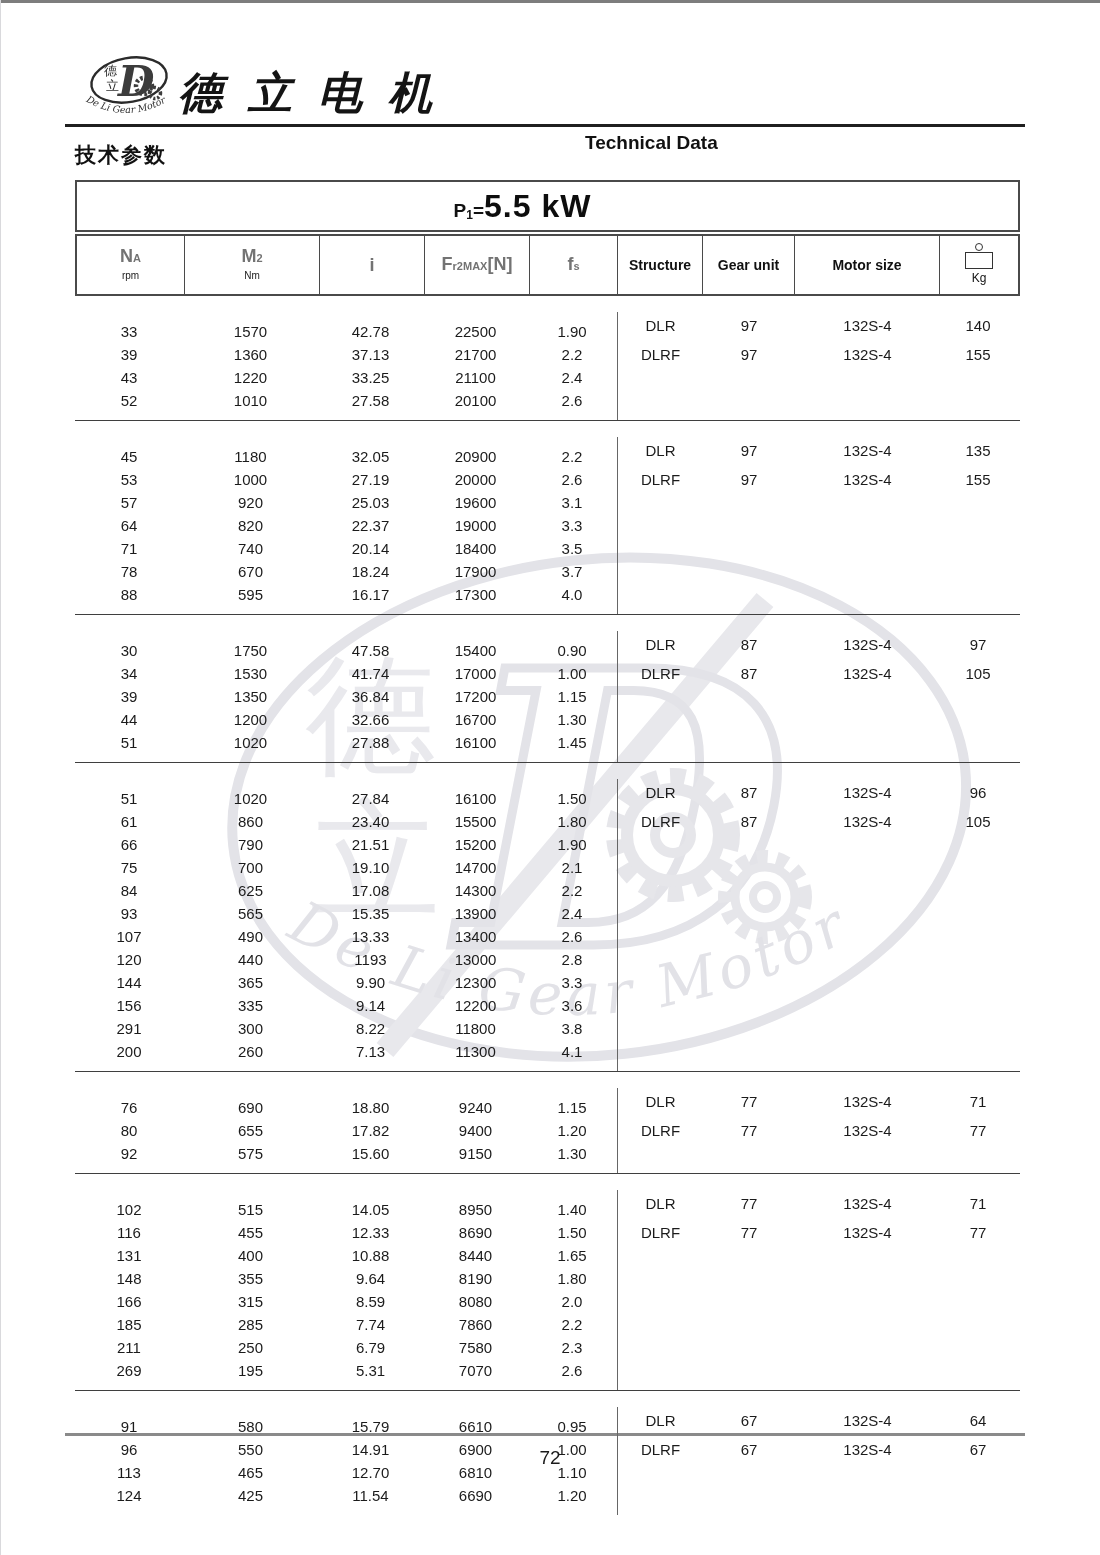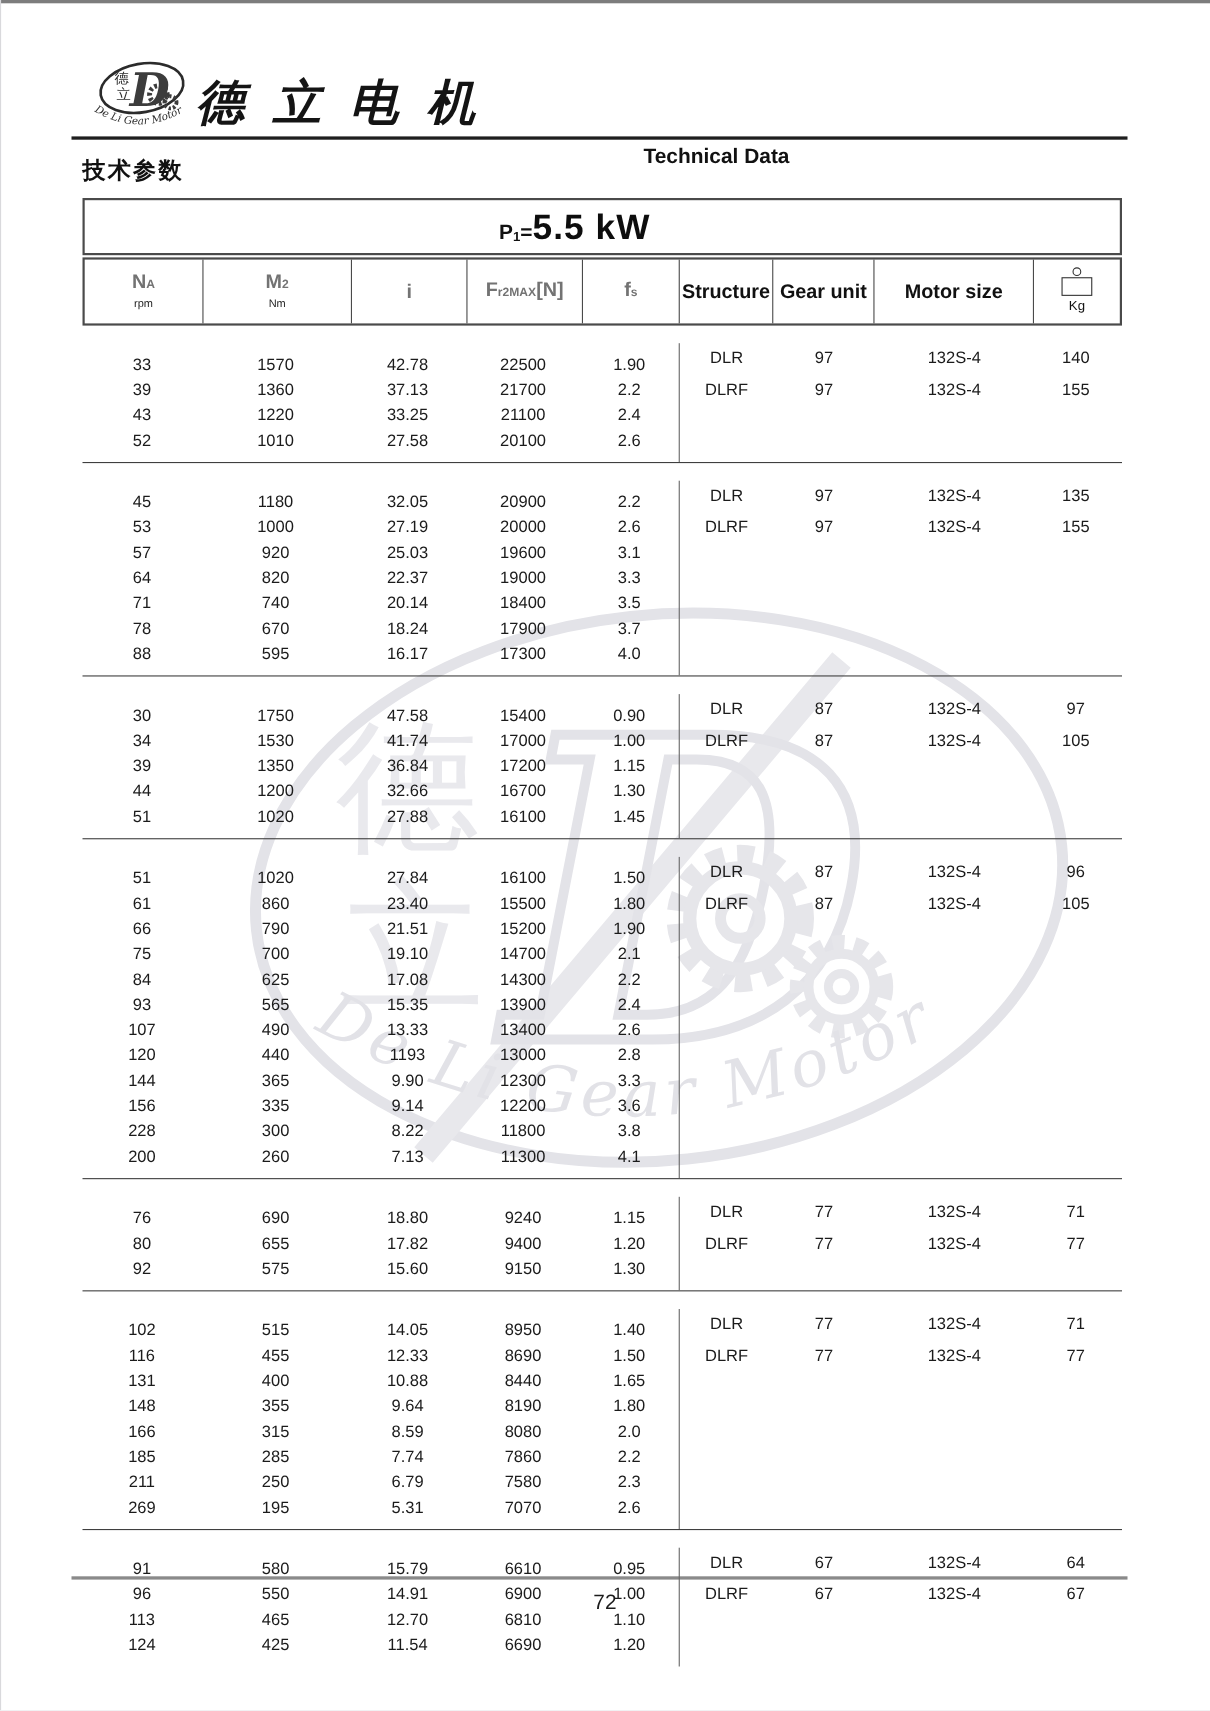--- a/index.html
+++ b/index.html
@@ -41,21 +41,21 @@
   }
   .hcell{
     border-right:1.5px solid #4a4a4a;display:flex;flex-direction:column;
     align-items:center;justify-content:center;box-sizing:border-box;
   }
   .h0{width:108px}.h1{width:135px}.h2{width:105px}.h3{width:105px}.h4{width:88px}
   .h5{width:85px}.h6{width:92px}.h7{width:145px}.h8{flex:1;border-right:none;}
   .hmain{font-size:18px;font-weight:bold;color:#737373;line-height:19px;}
   .hsub{font-size:11px;font-weight:bold;}
   .hunit{font-size:10px;font-weight:normal;color:#222;line-height:15px;}
-  .hlabel{font-size:18px;font-weight:bold;color:#111;}
+  .hlabel{font-size:14px;font-weight:bold;color:#111;}
   .kgicon{display:flex;flex-direction:column;align-items:center;}
   .kgicon .ring{width:6px;height:6px;border:1.2px solid #333;border-radius:50%;background:#fff;}
   .kgicon .block{width:26px;height:15px;border:1.5px solid #333;background:#fff;margin-top:1px;}
   .hkg{font-size:12px;font-weight:normal;color:#111;line-height:18px;}
 
   
   .data-area{position:absolute;left:75px;top:296px;width:945px;z-index:1;}
   .group{display:flex;border-bottom:1.5px solid #3f3f3f;margin-top:16px;}
   .group.last{border-bottom:none;}
   .group-left{width:543px;box-sizing:border-box;border-right:1.2px solid #666;padding:8px 0;}
@@ -407,21 +407,21 @@
             <div class="dcell c4">3.3</div>
           </div>
           <div class="drow">
             <div class="dcell c0">156</div>
             <div class="dcell c1">335</div>
             <div class="dcell c2">9.14</div>
             <div class="dcell c3">12200</div>
             <div class="dcell c4">3.6</div>
           </div>
           <div class="drow">
-            <div class="dcell c0">228</div>
+            <div class="dcell c0">291</div>
             <div class="dcell c1">300</div>
             <div class="dcell c2">8.22</div>
             <div class="dcell c3">11800</div>
             <div class="dcell c4">3.8</div>
           </div>
           <div class="drow">
             <div class="dcell c0">200</div>
             <div class="dcell c1">260</div>
             <div class="dcell c2">7.13</div>
             <div class="dcell c3">11300</div>

